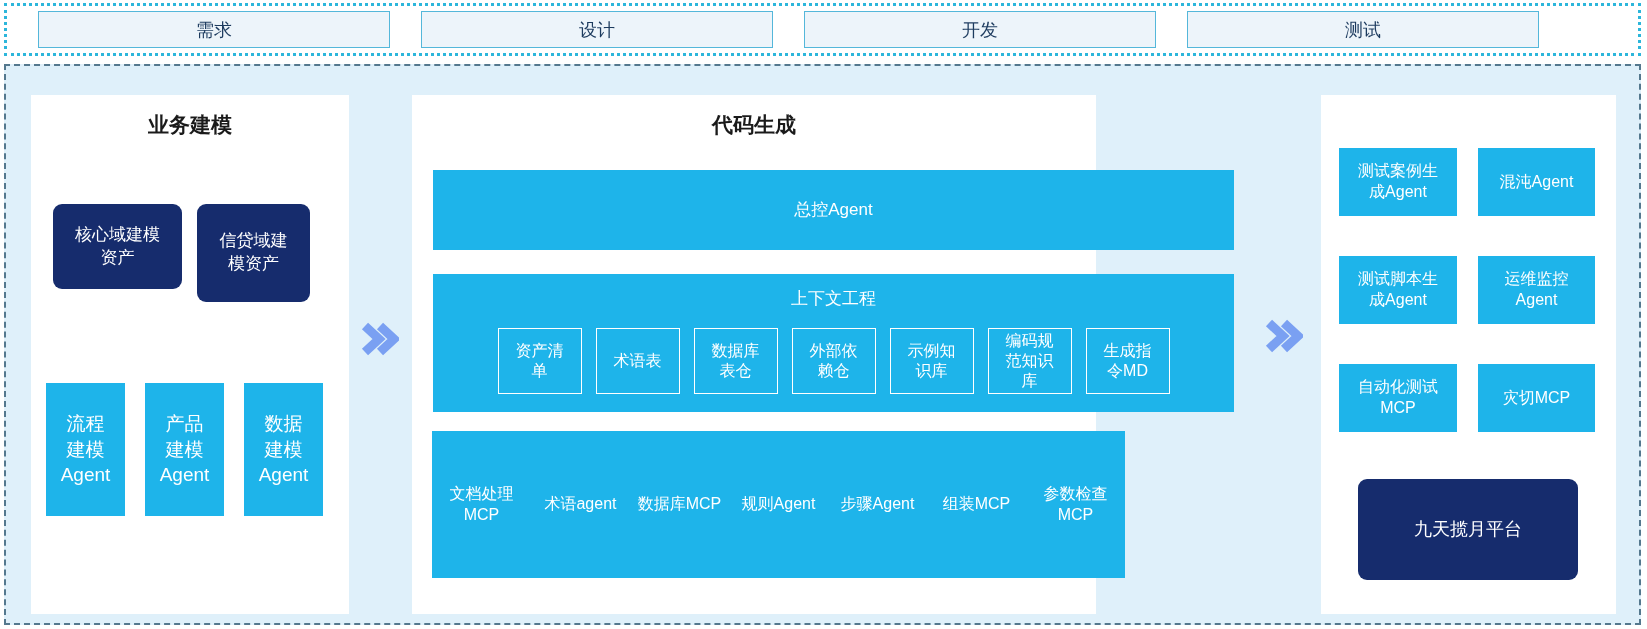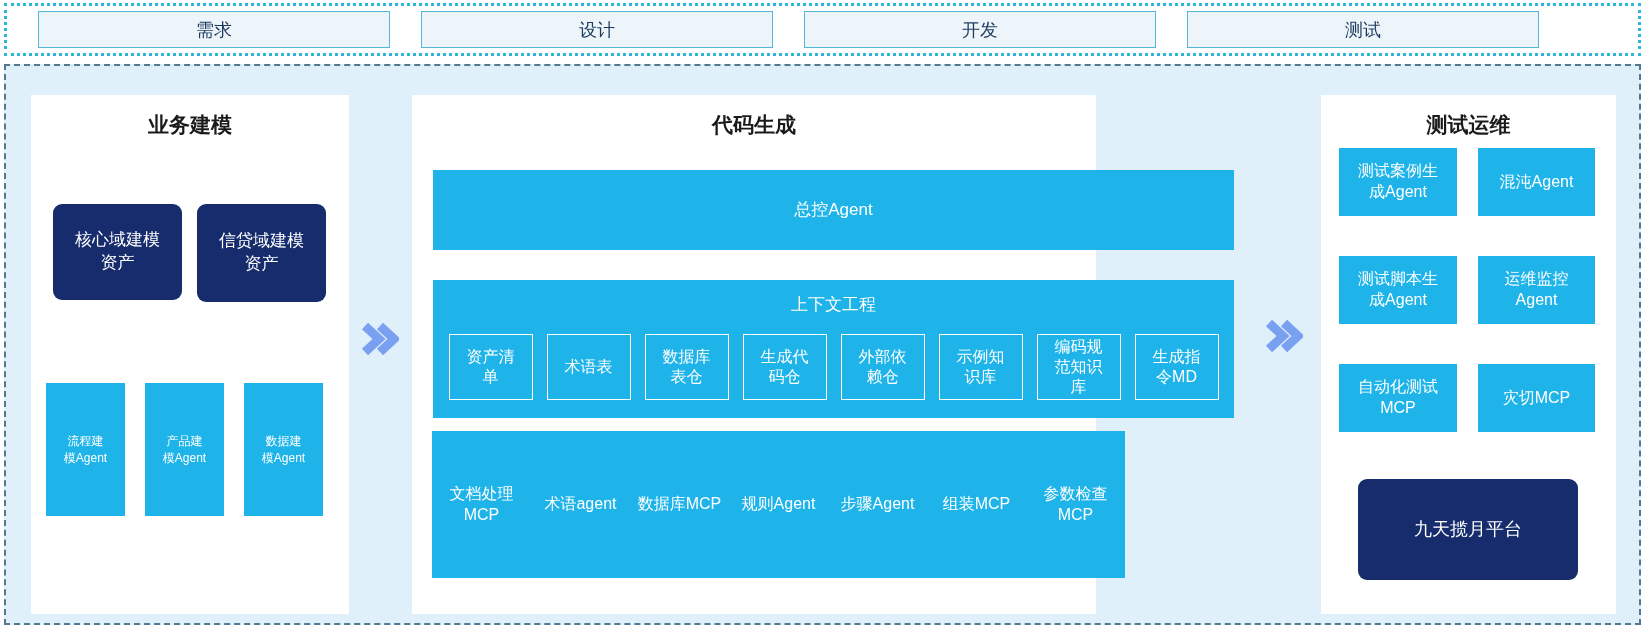--- a/index.html
+++ b/index.html
@@ -34,29 +34,29 @@
   .panel-right{left:1315px;top:29px;width:295px;height:519px;}
 
   .navy-box{
     position:absolute;background:var(--navy,#162C6D);border-radius:9px;color:#fff;
     display:flex;align-items:center;justify-content:center;text-align:center;
     font-size:17px;line-height:1.35;box-sizing:border-box;padding:0 16px;
   }
   .cyan-box{
     position:absolute;background:var(--cyan,#1EB4EA);color:#fff;
     display:flex;align-items:center;justify-content:center;text-align:center;
-    font-size:12px;line-height:1.35;box-sizing:border-box;
+    font-size:19px;line-height:1.35;box-sizing:border-box;
   }
-  .box-core{left:22px;top:109px;width:129px;height:96px;}
-  .box-credit{left:166px;top:109px;width:129px;height:98px;}
+  .box-core{left:22px;top:109px;width:129px;height:85px;}
+  .box-credit{left:166px;top:109px;width:113px;height:98px;}
   .agent-box{top:288px;width:79px;height:133px;padding:0 16px;}
   .agent-1{left:15px;} .agent-2{left:114px;} .agent-3{left:213px;}
 
   .master-bar{left:21px;top:75px;width:801px;height:80px;font-size:17px;}
-  .context-box{position:absolute;left:21px;top:179px;width:801px;height:138px;background:var(--cyan,#1EB4EA);margin-top:6px;}
+  .context-box{position:absolute;left:21px;top:179px;width:801px;height:138px;background:var(--cyan,#1EB4EA);}
   .context-title{text-align:center;color:#fff;font-size:17px;padding-top:13px;}
   .context-items{position:absolute;left:0;right:0;top:54px;display:flex;justify-content:center;gap:14px;}
   .context-item{
     width:84px;height:66px;border:1px solid #ffffff;box-sizing:border-box;flex:0 0 auto;
     display:flex;align-items:center;justify-content:center;text-align:center;
     color:#fff;font-size:16px;line-height:1.25;padding:0 12px;
   }
   .mcp-row{position:absolute;left:20px;top:336px;display:flex;}
   .mcp-box{
     position:static;width:99px;height:147px;flex:0 0 auto;
@@ -101,21 +101,20 @@
 
     <section class="panel panel-mid">
       <div class="panel-title">代码生成</div>
       <div class="cyan-box master-bar">总控Agent</div>
       <div class="context-box">
         <div class="context-title">上下文工程</div>
         <div class="context-items">
           <div class="context-item">资产清单</div>
           <div class="context-item">术语表</div>
           <div class="context-item">数据库表仓</div>
-          <div class="context-item">生成代码仓</div>
           <div class="context-item">外部依赖仓</div>
           <div class="context-item">示例知识库</div>
           <div class="context-item">编码规范知识库</div>
           <div class="context-item">生成指令MD</div>
         </div>
       </div>
       <div class="mcp-row">
         <div class="cyan-box mcp-box">文档处理MCP</div>
         <div class="cyan-box mcp-box">术语agent</div>
         <div class="cyan-box mcp-box">数据库MCP</div>
@@ -125,21 +124,20 @@
         <div class="cyan-box mcp-box">参数检查MCP</div>
       </div>
     </section>
 
     <svg class="chevron chev-2" viewBox="0 0 40 38">
       <path d="M6 6 L20 19 L6 32"></path>
       <path d="M21 6 L35 19 L21 32"></path>
     </svg>
 
     <section class="panel panel-right">
-      <div class="panel-title">测试运维</div>
       <div class="ops-grid">
         <div class="cyan-box ops-cell">测试案例生成Agent</div>
         <div class="cyan-box ops-cell">混沌Agent</div>
         <div class="cyan-box ops-cell">测试脚本生成Agent</div>
         <div class="cyan-box ops-cell">运维监控Agent</div>
         <div class="cyan-box ops-cell">自动化测试MCP</div>
         <div class="cyan-box ops-cell">灾切MCP</div>
       </div>
       <div class="navy-box platform-box">九天揽月平台</div>
     </section>

